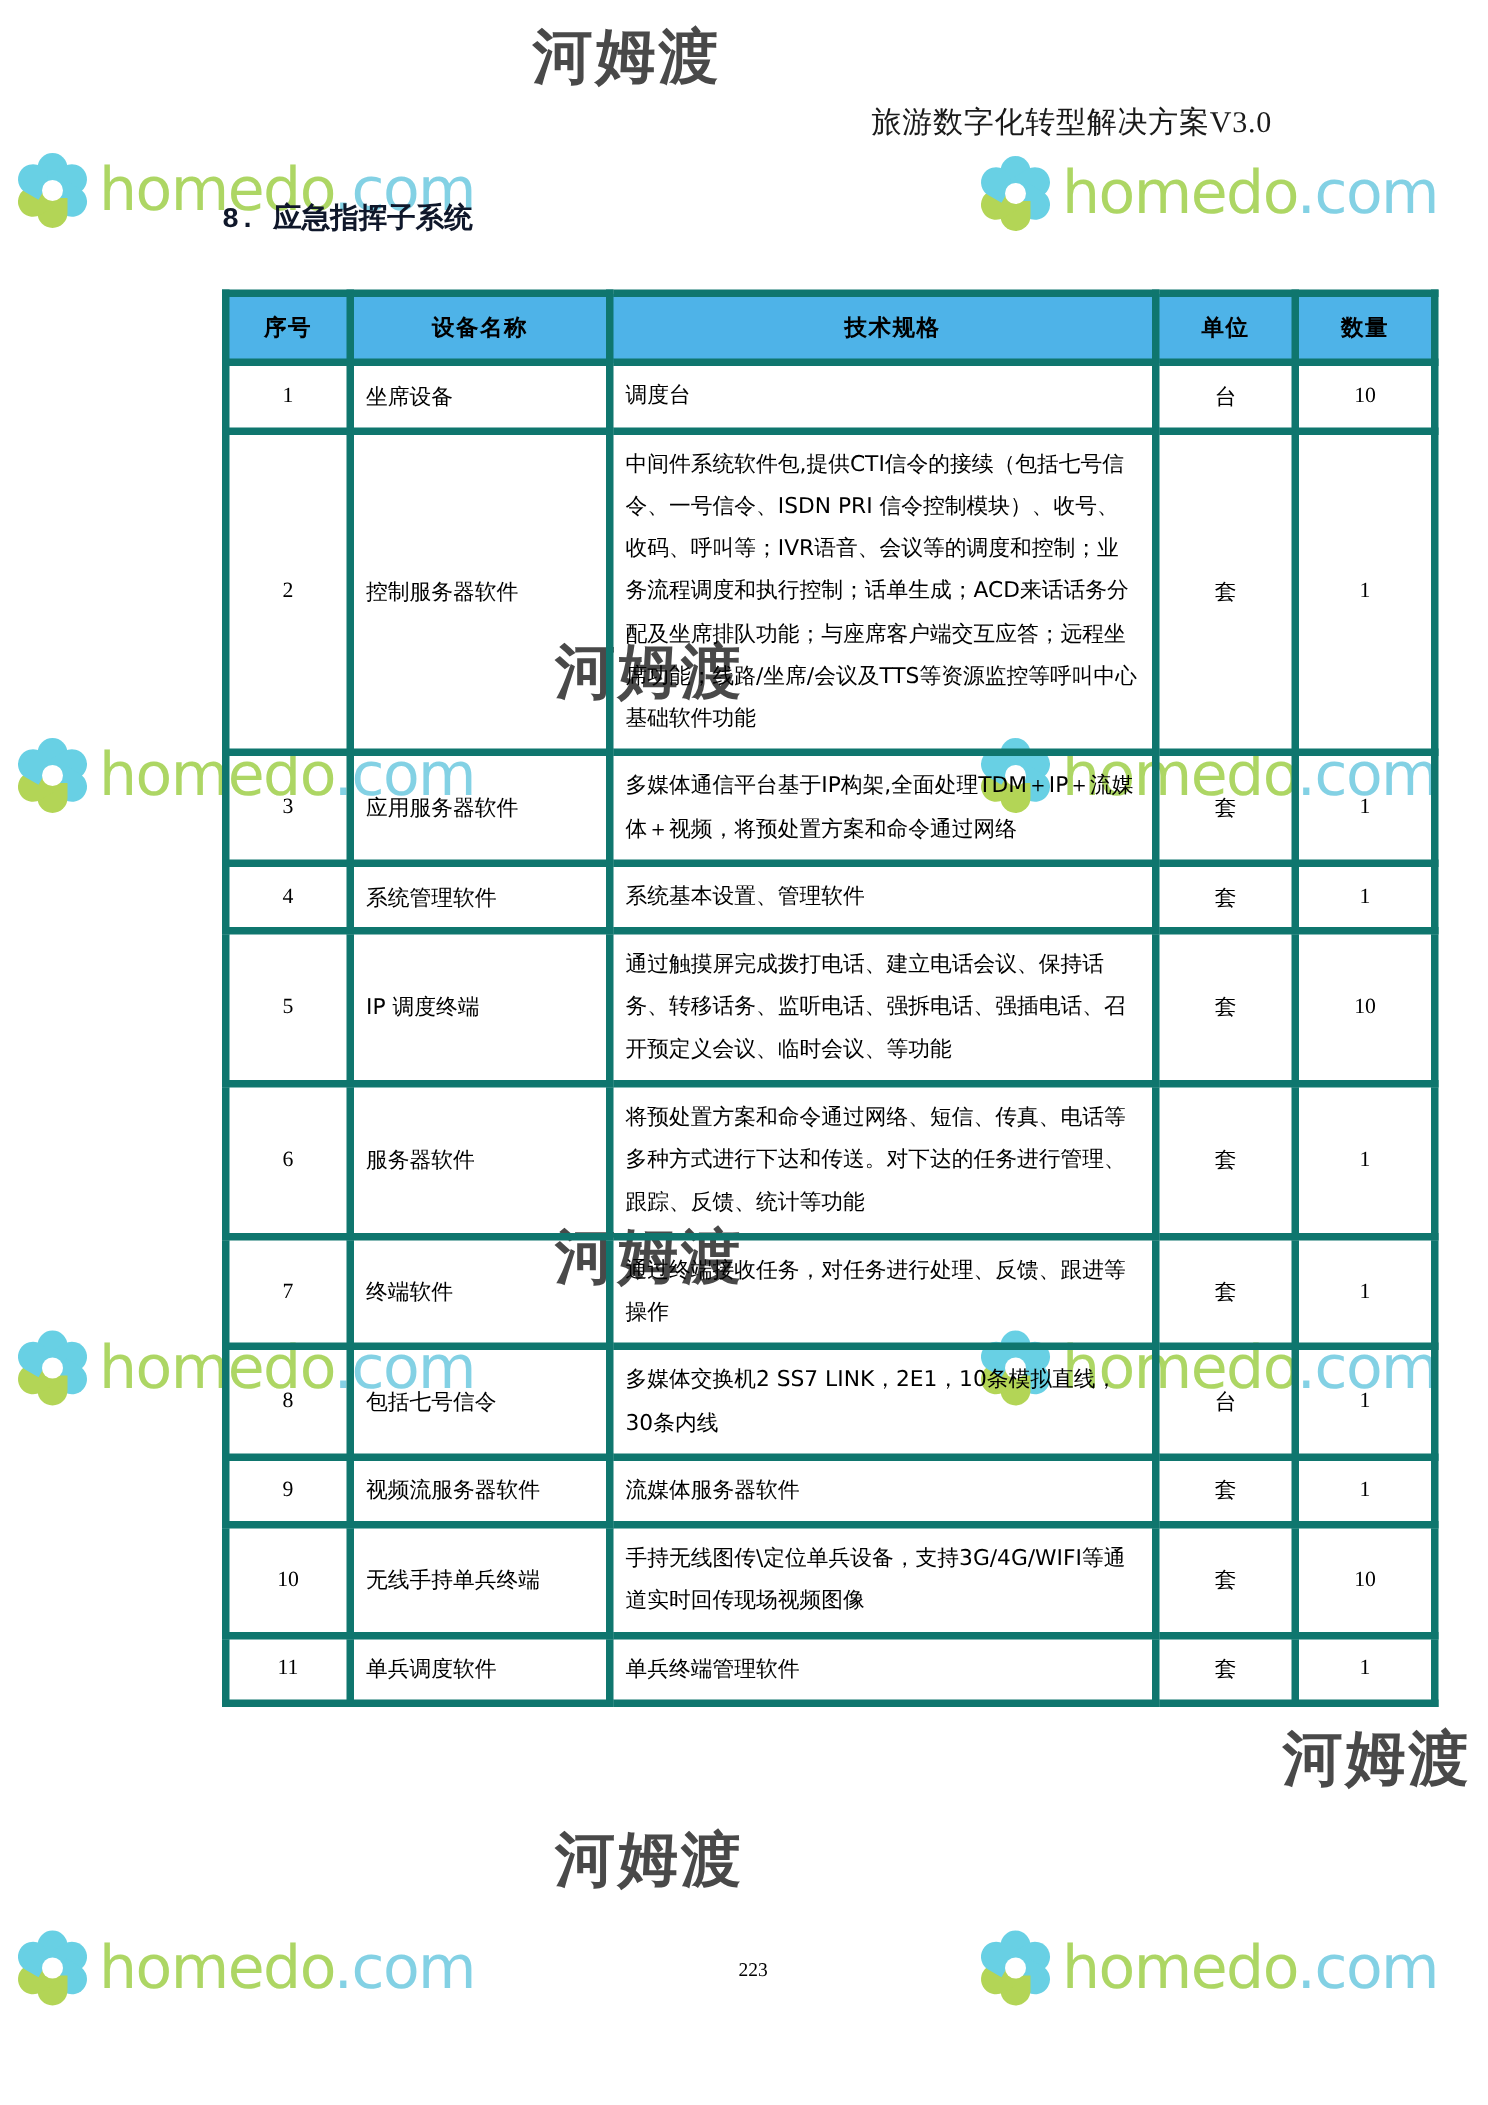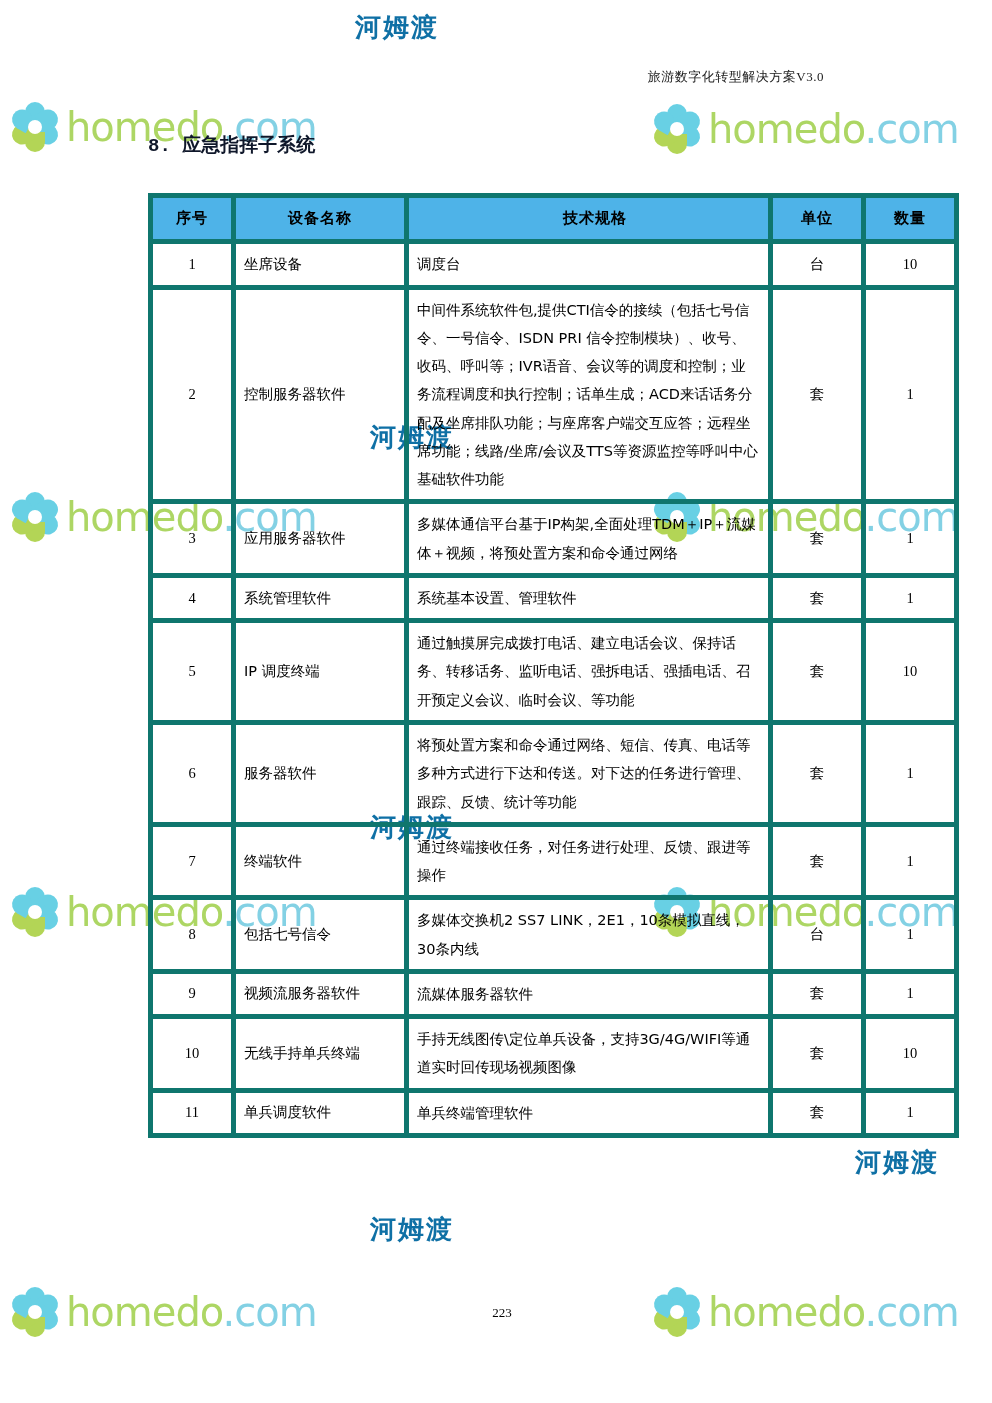--- a/index.html
+++ b/index.html
@@ -61,38 +61,38 @@
     font-size: 40px;
     color: #9fd04a;
     letter-spacing: -1px;
     margin-left: 4px;
   }
   .wm-text .dotcom { color: #6ec9e0; }
   .wm-cn {
     position: absolute;
     font-family: "DejaVu Sans", sans-serif;
     font-weight: bold;
-    font-size: 26px;
-    color: #0369a1;
+    font-size: 40px;
+    color: #404040;
     letter-spacing: 2px;
     opacity: 0.95;
   }
 
   
   .page {
     position: relative;
     z-index: 10;
     padding: 0;
   }
   .header-line {
     position: absolute;
     top: 68px;
-    right: 168px;
+    right: 144px;
     font-family: "Liberation Serif", serif;
-    font-size: 13px;
+    font-size: 20px;
     color: #1a1a1a;
     letter-spacing: 0.5px;
   }
   .section-title {
     position: absolute;
     top: 132px;
     left: 148px;
     font-family: Liberation Mono, monospace;
     font-weight: bold;
     font-size: 19px;

